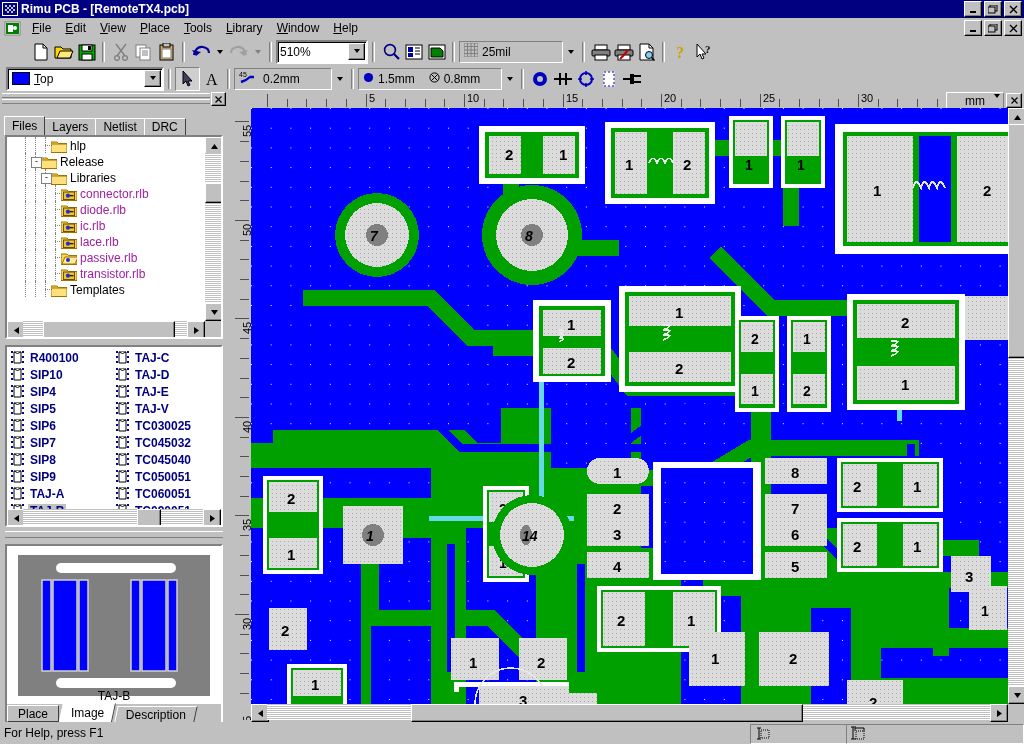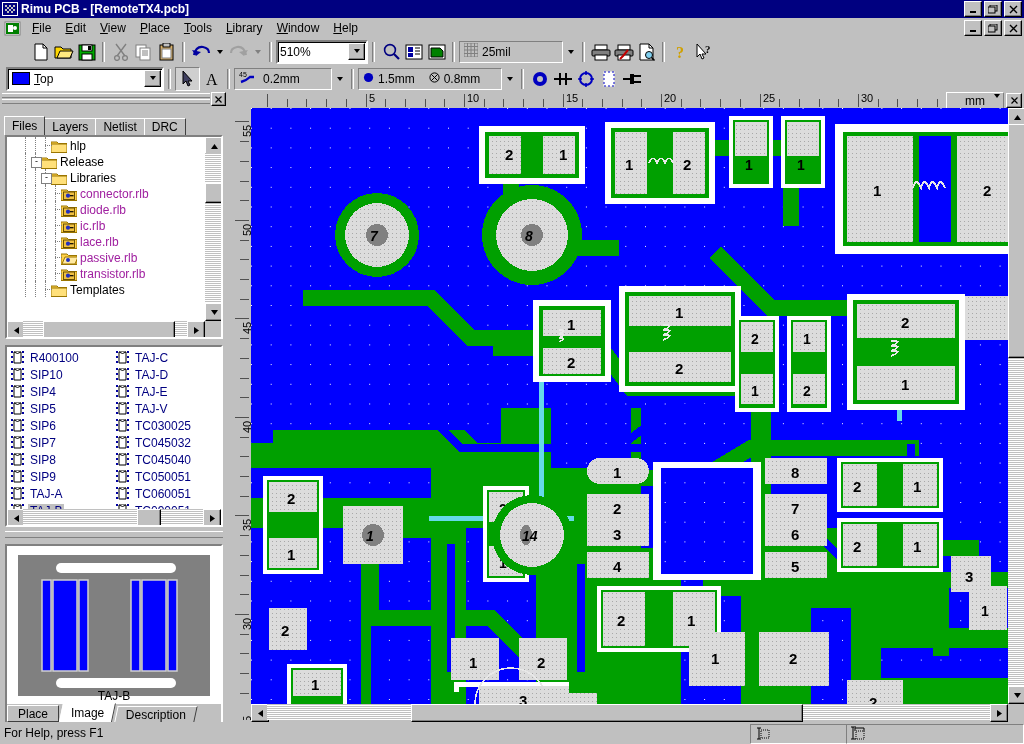--- a/index.html
+++ b/index.html
@@ -123,21 +123,21 @@
   }
 
   .complist{
     margin:6px 5px 0 5px;height:178px;background:#fff;position:relative;overflow:hidden;
     border:2px solid;border-color:#808080 #fff #fff #808080;
   }
   .clcols{position:absolute;left:2px;top:2px;right:2px;bottom:18px;display:flex;}
   .clcol{width:108px;}
   .citem{display:flex;align-items:center;height:17px;font-size:12px;color:#000080;}
   .citem .cico{width:14px;height:13px;margin:0 3px 0 2px;flex:0 0 auto;}
-  .citem .ctext{padding:0 2px;}
+  .citem .ctext{padding:0 2px;font-weight:bold;}
   .citem.sel .ctext{background:#c0c0c0;}
 
   .preview{
     margin:6px 5px 0 5px;height:176px;background:#fff;position:relative;
     border:2px solid;border-color:#808080 #fff #fff #808080;
   }
   .pvgrip{height:5px;margin:2px 2px 0 2px;border-top:1px solid #fff;border-bottom:1px solid #808080;}
   .pvcanvas{position:absolute;left:11px;top:9px;width:192px;height:141px;background:#808080;}
   .pvlabel{position:absolute;left:0;right:0;bottom:19px;text-align:center;font-size:12px;}
   .pvtabs{position:absolute;left:0;right:0;bottom:0;height:18px;background:#c0c0c0;display:flex;align-items:flex-end;}

